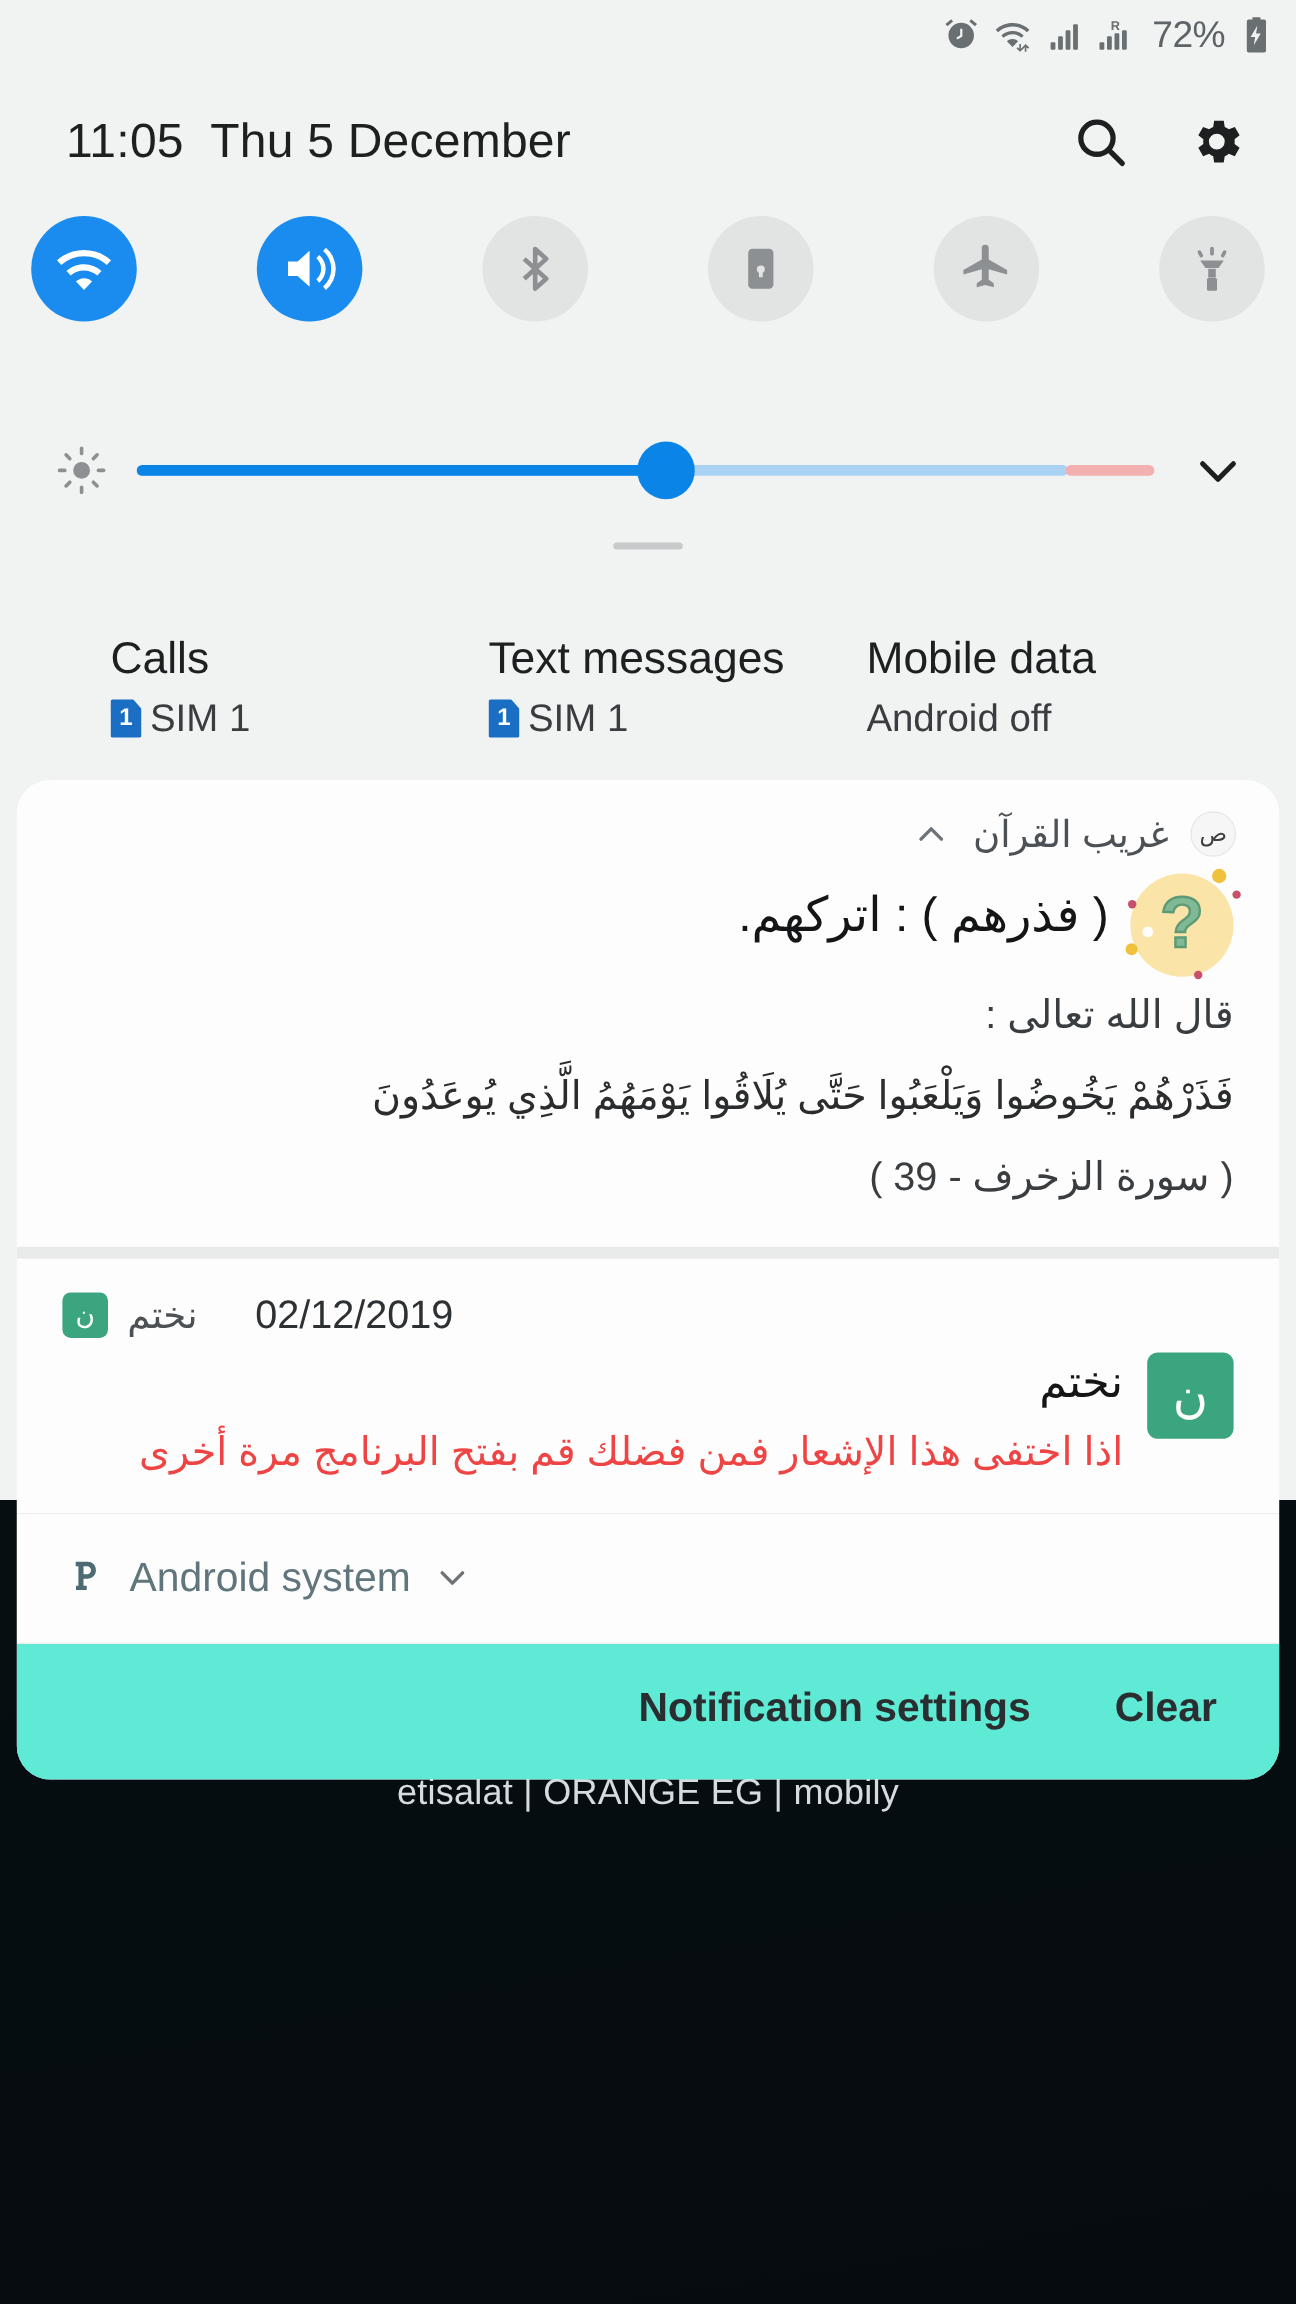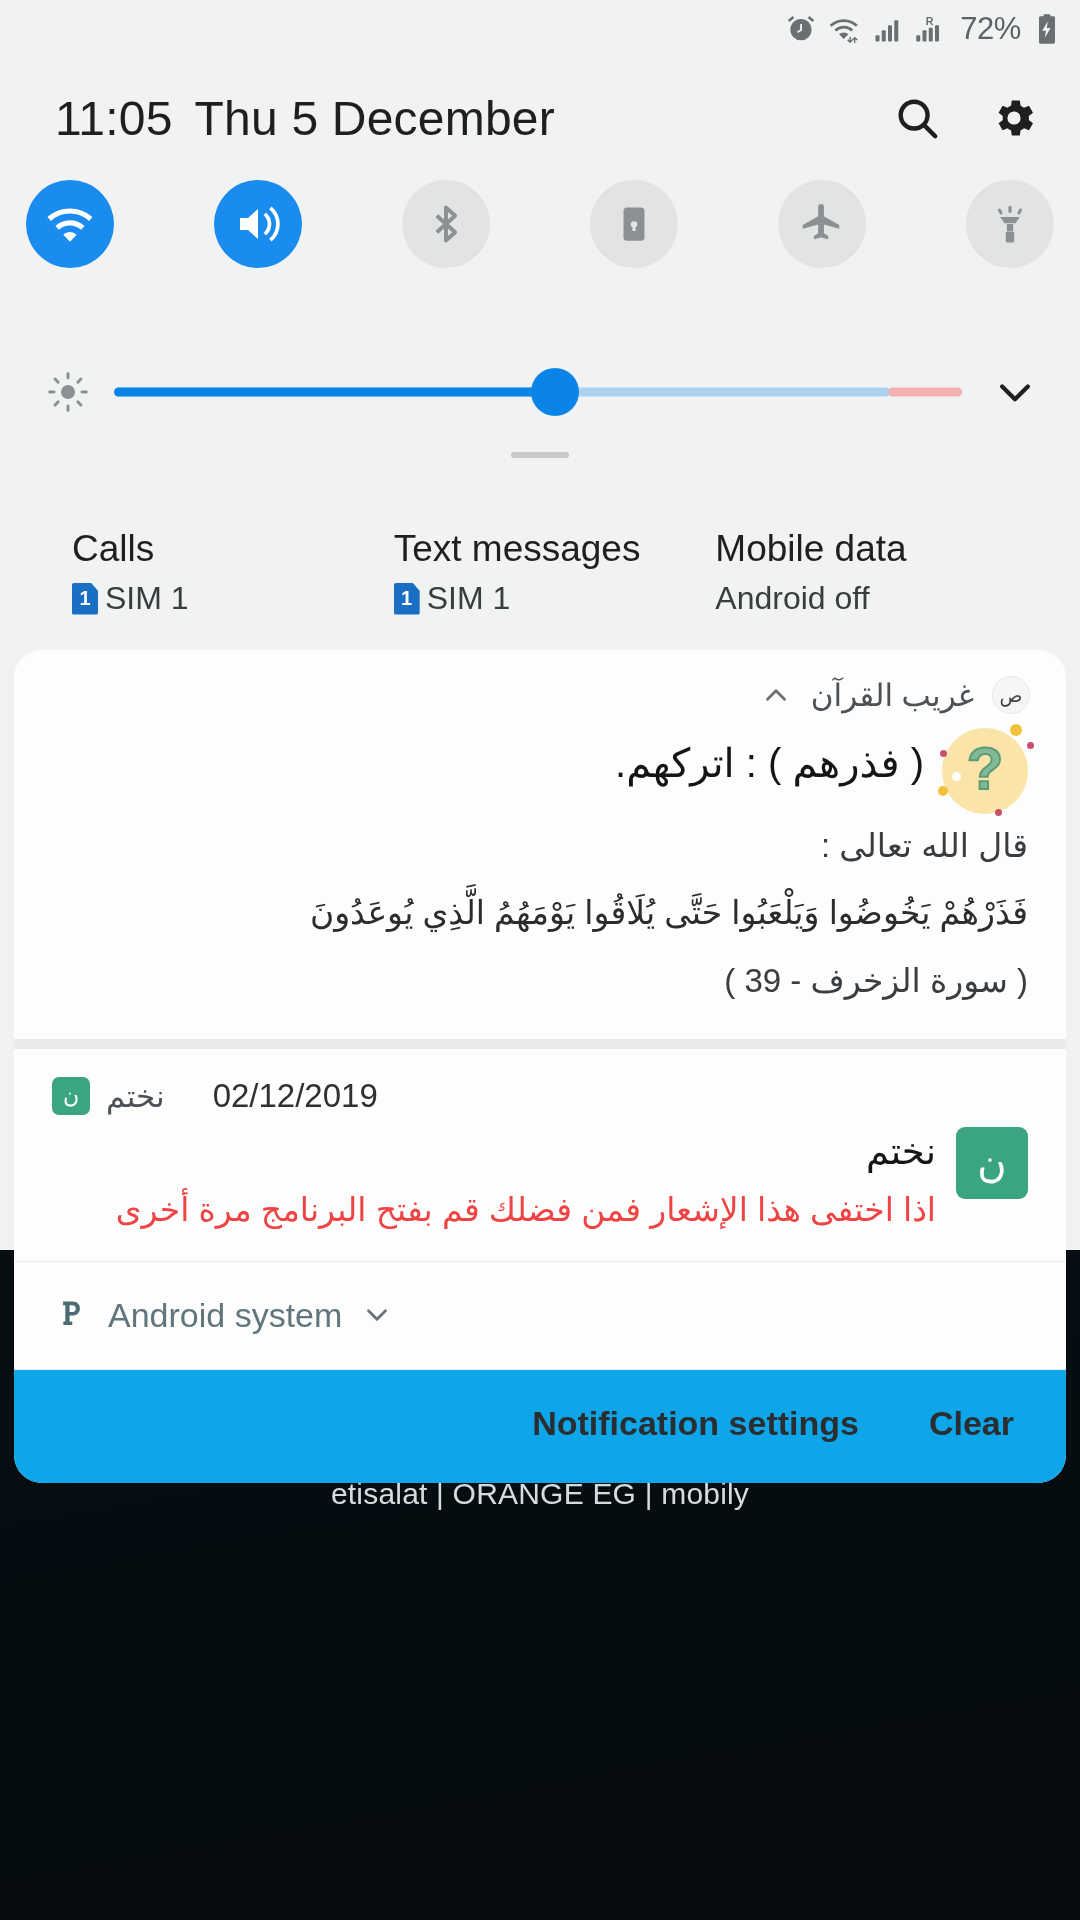--- a/index.html
+++ b/index.html
@@ -69,21 +69,21 @@
     display:flex; align-items:center; justify-content:flex-end;
     padding-right:22px; gap:13px; color:#6a6f72;
   }
   .status-pct { font-size:31px; color:#5d6366; letter-spacing:-0.4px; margin:0 2px; }
 
   
   .clock-row {
     position:absolute; top:82px; left:0; right:0; height:72px;
     display:flex; align-items:center; padding:0 42px 0 55px;
   }
-  .clock-text { font-size:48px; color:#1d1f20; letter-spacing:0.2px; flex:1; }
+  .clock-text { font-size:40px; color:#1d1f20; letter-spacing:0.2px; flex:1; }
   .clock-text .time { margin-right:22px; }
   .clock-actions { display:flex; align-items:center; gap:50px; }
 
   
   .toggles {
     position:absolute; top:180px; left:0; right:0;
     display:flex; justify-content:space-between; padding:0 26px;
   }
   .toggle {
     width:88px; height:88px; border-radius:50%;
@@ -119,21 +119,21 @@
     position:absolute; top:452px; left:50%; transform:translateX(-50%);
     width:58px; height:6px; border-radius:3px; background:#c7c9ca;
   }
 
   
   .sim-row {
     position:absolute; top:528px; left:0; right:0;
     display:flex; padding:0 95px 0 0;
   }
   .sim-col { flex:1; }
-  .sim-col:nth-child(1){ padding-left:72px; }
+  .sim-col:nth-child(1){ padding-left:92px; }
   .sim-col:nth-child(2){ padding-left:52px; }
   .sim-col:nth-child(3){ padding-left:52px; }
   .sim-title { font-size:37px; color:#1d1f20; margin-bottom:10px; }
   .sim-sub {
     font-size:32px; color:#3a3d3f;
     display:flex; align-items:center; gap:7px;
   }
   .sim-badge {
     width:26px; height:32px; background:#1a6fc4;
     color:#fff; font-size:20px; font-weight:bold;
@@ -225,21 +225,21 @@
     padding:34px 6px 34px 6px;
   }
   .p-icon { width:38px; display:flex; align-items:center; justify-content:center; }
   .n3-app  { font-size:34px; color:#60767c; }
   .n3-text { font-size:34px; color:#2b2e30; flex:1; margin-left:12px; }
 
   
   .shade-footer {
     display:flex; align-items:center; justify-content:flex-end;
     gap:70px; padding:34px 52px 40px 0;
-    background:#0ea5e9;
+    background:#5eead4;
   }
   .footer-btn { font-size:34px; font-weight:bold; color:#2b2e30; }
 
   .svg-ico { display:block; }
 </style>
 </head>
 <body>
 
 <div id="screen">
 

